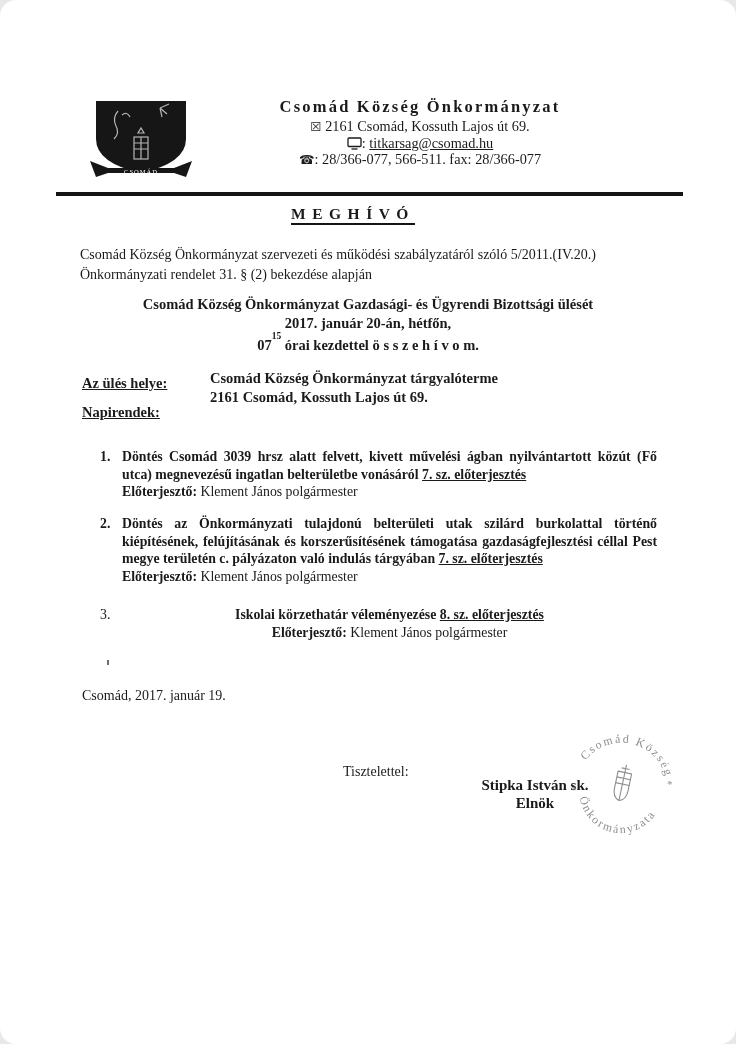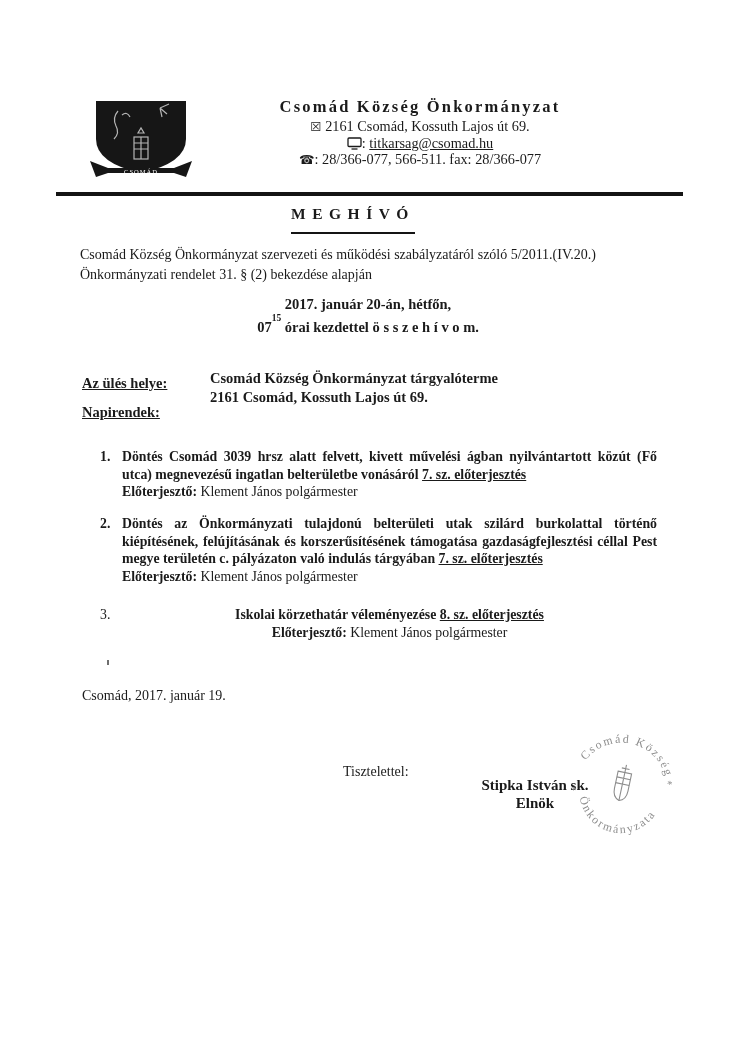--- a/index.html
+++ b/index.html
@@ -5,37 +5,38 @@
   html, body { margin: 0; padding: 0; background: #e8e8e8; }
   .page {
     position: relative;
     width: 736px;
     height: 1044px;
     background: #ffffff;
     font-family: "Liberation Serif", serif;
     color: #1a1a1a;
     overflow: hidden;
     margin: 0 auto;
+    border-radius: 16px;
   }
 
   
   .logo { position: absolute; left: 88px; top: 99px; width: 106px; height: 86px; }
   .letterhead-text { position: absolute; left: 150px; top: 96px; width: 540px; text-align: center; }
   .org-line { font-weight: bold; font-size: 16.5px; letter-spacing: 2.2px; line-height: 21.5px; }
   .contact-line { font-size: 14.3px; line-height: 16.2px; }
   .glyph-icon { font-family: "DejaVu Sans", sans-serif; font-size: 12.5px; }
   .monitor-svg { vertical-align: -2px; }
   .u { text-decoration: underline; }
   .rule { position: absolute; left: 56px; top: 192px; width: 627px; height: 4px; background: #141414; }
 
   
   .title-wrap { position: absolute; left: 0; top: 205px; width: 706px; text-align: center; }
   .title-text {
     font-weight: bold; font-size: 15.5px; letter-spacing: 6.5px;
-    border-bottom: 2px solid #141414; padding-bottom: 10px;
+    border-bottom: 2px solid #141414; padding-bottom: 1px;
   }
   .intro { position: absolute; left: 80px; top: 245px; width: 582px; font-size: 14px; line-height: 19.5px; }
 
   
   .convocation { position: absolute; left: 0; top: 295px; width: 736px; text-align: center;
                  font-weight: bold; font-size: 14.5px; line-height: 18.5px; }
   .sup { font-size: 9.5px; position: relative; top: -5px; }
 
   
   .venue-label { position: absolute; left: 82px; top: 375px; font-weight: bold;
@@ -100,20 +101,21 @@
 
   <div class="rule"></div>
 
   <div class="title-wrap">
     <span class="title-text">MEGHÍVÓ</span>
   </div>
 
   <div class="intro">Csomád Község Önkormányzat szervezeti és működési szabályzatáról szóló 5/2011.(IV.20.) Önkormányzati rendelet 31. § (2) bekezdése alapján</div>
 
   <div class="convocation">
+    <div>Csomád Község Önkormányzat Gazdasági- és Ügyrendi Bizottsági ülését</div>
     <div>2017. január 20-án, hétfőn,</div>
     <div><span>07</span><sup class="sup">15</sup><span> órai kezdettel ö s s z e h í v o m.</span></div>
   </div>
 
   <div class="venue-label">Az ülés helye:</div>
   <div class="venue-lines">
     <div>Csomád Község Önkormányzat tárgyalóterme</div>
     <div>2161 Csomád, Kossuth Lajos út 69.</div>
   </div>
 

